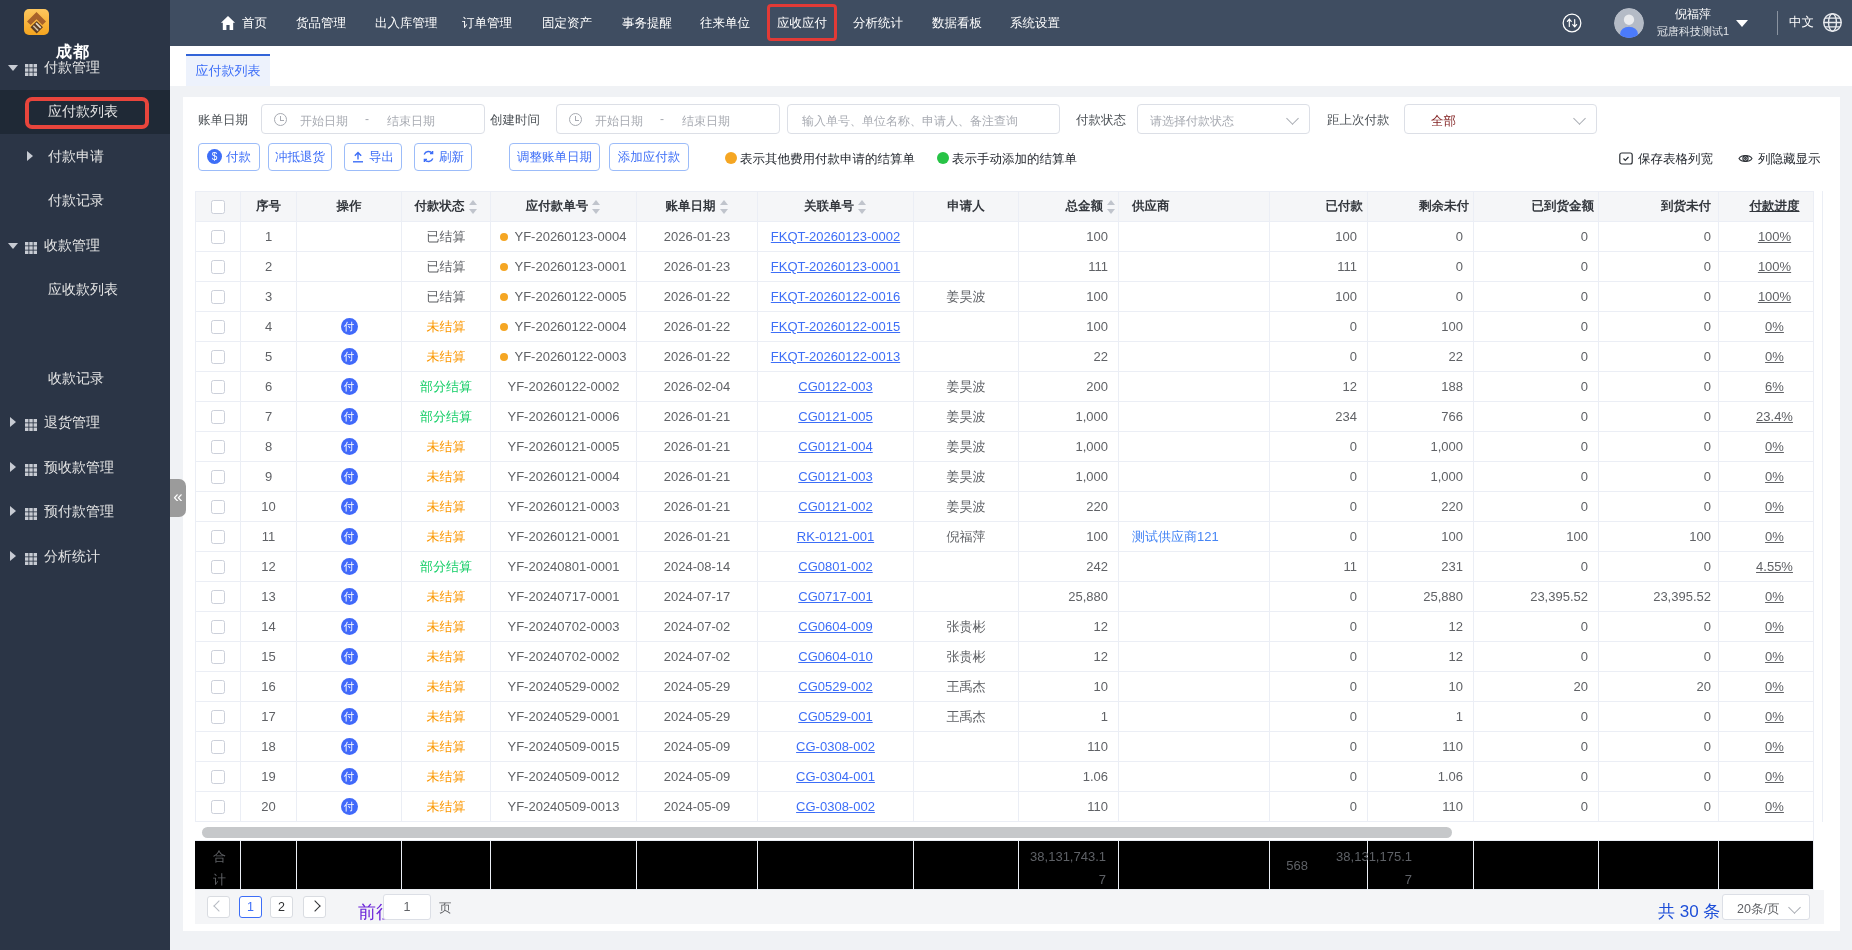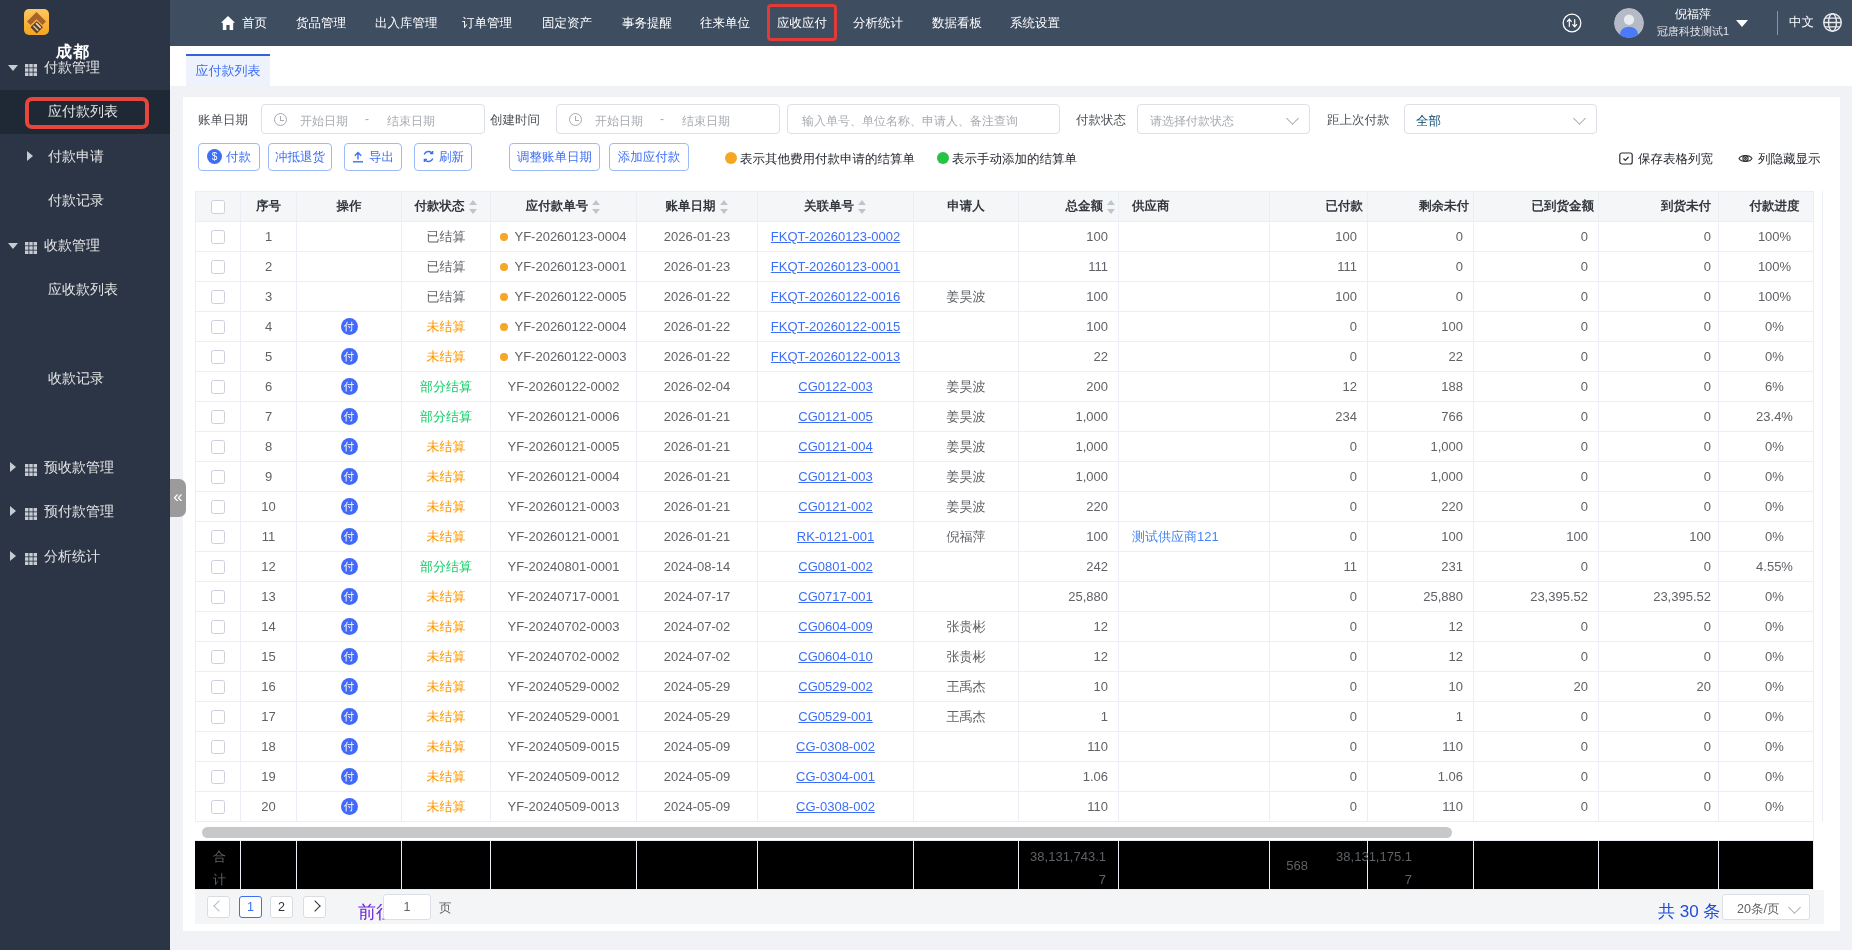--- a/index.html
+++ b/index.html
@@ -31,21 +31,21 @@
 .clock:after { content:""; position:absolute; left:5.2px; top:2px; width:1.2px; height:4.5px; background:#a8abb2; }
 .clock:before { content:""; position:absolute; left:5.2px; top:6px; width:3.5px; height:1.2px; background:#a8abb2; }
 .chev { width:9px; height:9px; border-right:1.5px solid #a8abb2; border-bottom:1.5px solid #a8abb2; transform:rotate(45deg); }
 .btn { position:absolute; top:143px; height:28px; border:1px solid #9cbcf9; border-radius:4px; background:#fff; color:#3d6ef7; font-size:12.5px; text-align:center; line-height:26px; }
 .legend-dot { position:absolute; top:152px; width:12px; height:12px; border-radius:50%; }
 .legend-t { position:absolute; top:151px; font-size:12.5px; color:#23272e; }
 .rtool { position:absolute; top:151px; font-size:12.5px; color:#23272e; }
 .tbl { position:absolute; left:195px; top:191px; width:1619px; border:1px solid #ebeef5; border-bottom:none; background:#fff; }
 .trow { display:grid; grid-template-columns:45px 56px 105px 89px 146px 121px 156px 105px 100px 151px 98px 106px 125px 120px 96px; height:30px; }
 .trow > div { border-right:1px solid #ebeef5; border-bottom:1px solid #ebeef5; display:flex; align-items:center; justify-content:center; font-size:13px; color:#606266; overflow:hidden; white-space:nowrap; }
-.trow > div:last-child { border-right:none; }
+.trow > div:last-child { border-right:none;text-decoration:underline; }
 .thead { background:#f5f6f8; }
 .thead > div { font-weight:bold; color:#33373d; font-size:12.5px; }
 .num { justify-content:flex-end !important; padding-right:10px; }
 .left { justify-content:flex-start !important; padding-left:13px; }
 .cbx { width:14px; height:14px; border:1px solid #ccd0da; border-radius:2.5px; background:#fff; }
 .sort { display:inline-block; width:10px; height:14px; position:relative; margin-left:3px; }
 .sort:before { content:""; position:absolute; left:1px; top:0; border-left:4px solid transparent; border-right:4px solid transparent; border-bottom:5px solid #c0c4cc; }
 .sort:after { content:""; position:absolute; left:1px; bottom:0; border-left:4px solid transparent; border-right:4px solid transparent; border-top:5px solid #c0c4cc; }
 .payic { width:17px; height:17px; border-radius:50%; background:#4169fa; color:#fff; font-size:10.5px; line-height:17px; text-align:center; }
 .st-o { color:#fb9700 !important; }
@@ -167,20 +167,37 @@
             </g>
           </svg></div>
         <div class="txt">收款管理</div>
 </div>
 <div class="snav" style="top:268px">
 <div class="txt2">应收款列表</div>
 </div>
 <div class="snav" style="top:357px">
 <div class="txt2">收款记录</div>
 </div>
+<div class="snav" style="top:401px">
+<div class="arrow arr-right" style="left:10px;top:16px"></div>
+        <div style="position:absolute;left:25px;top:17px"><svg width="12" height="12" viewBox="0 0 14 14">
+            <g fill="#c7cbd3">
+              <rect x="0" y="0" width="4" height="4"></rect>
+              <rect x="5" y="0" width="4" height="4"></rect>
+              <rect x="10" y="0" width="4" height="4"></rect>
+              <rect x="0" y="5" width="4" height="4"></rect>
+              <rect x="5" y="5" width="4" height="4"></rect>
+              <rect x="10" y="5" width="4" height="4"></rect>
+              <rect x="0" y="10" width="4" height="4"></rect>
+              <rect x="5" y="10" width="4" height="4"></rect>
+              <rect x="10" y="10" width="4" height="4"></rect>
+            </g>
+          </svg></div>
+        <div class="txt">退货管理</div>
+</div>
 <div class="snav" style="top:446px">
 <div class="arrow arr-right" style="left:10px;top:16px"></div>
         <div style="position:absolute;left:25px;top:17px"><svg width="12" height="12" viewBox="0 0 14 14">
             <g fill="#c7cbd3">
               <rect x="0" y="0" width="4" height="4"></rect>
               <rect x="5" y="0" width="4" height="4"></rect>
               <rect x="10" y="0" width="4" height="4"></rect>
               <rect x="0" y="5" width="4" height="4"></rect>
               <rect x="5" y="5" width="4" height="4"></rect>
               <rect x="10" y="5" width="4" height="4"></rect>
@@ -248,21 +265,21 @@
 <div class="finput" style="left:787px;width:273px">
       <span class="ph" style="position:absolute;left:14px;top:8px">输入单号、单位名称、申请人、备注查询</span>
     </div>
 <div class="flabel" style="left:1076px">付款状态</div>
 <div class="finput" style="left:1137px;width:173px">
       <span class="ph" style="position:absolute;left:12px;top:8px">请选择付款状态</span>
       <div class="chev" style="position:absolute;right:12px;top:9px"></div>
     </div>
 <div class="flabel" style="left:1327px">距上次付款</div>
 <div class="finput" style="left:1404px;width:193px">
-      <span style="position:absolute;left:11px;top:8px;font-size:12.5px;color:#0c4a6e">全部</span>
+      <span style="position:absolute;left:26px;top:8px;font-size:12.5px;color:#7f1d1d">全部</span>
       <div class="chev" style="position:absolute;right:12px;top:9px"></div>
     </div>
 <div class="btn" style="left:198px;width:62px"><svg style="vertical-align:-3px;margin-right:4px" width="15" height="15" viewBox="0 0 15 15">
         <circle cx="7.5" cy="7.5" r="7.5" fill="#3d6ef7"></circle>
         <text x="7.5" y="11" font-size="10" fill="#fff" text-anchor="middle" font-family="Liberation Sans">$</text>
       </svg>付款</div>
 <div class="btn" style="left:268px;width:64px">冲抵退货</div>
 <div class="btn" style="left:344px;width:58px"><svg style="vertical-align:-2px;margin-right:5px" width="12" height="13" viewBox="0 0 12 13">
         <g stroke="#3d6ef7" stroke-width="1.4" fill="none">
           <path d="M6 9.5 L6 3 M2.8 5.8 L6 2.6 L9.2 5.8"></path>

